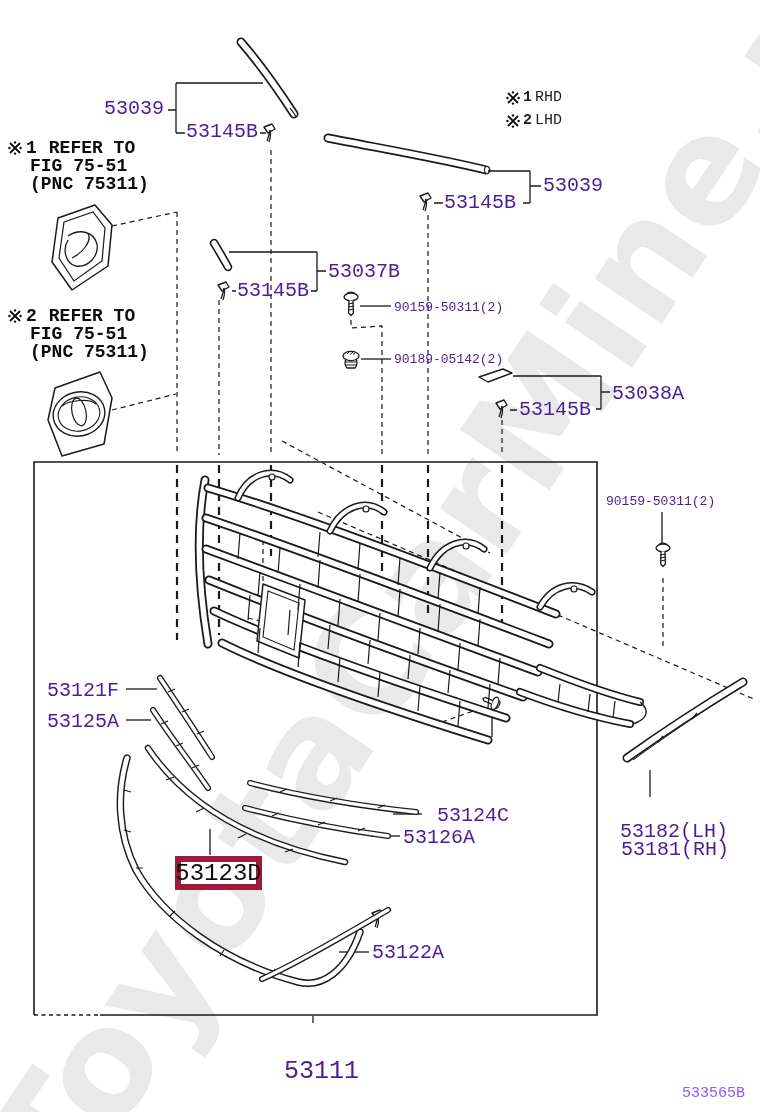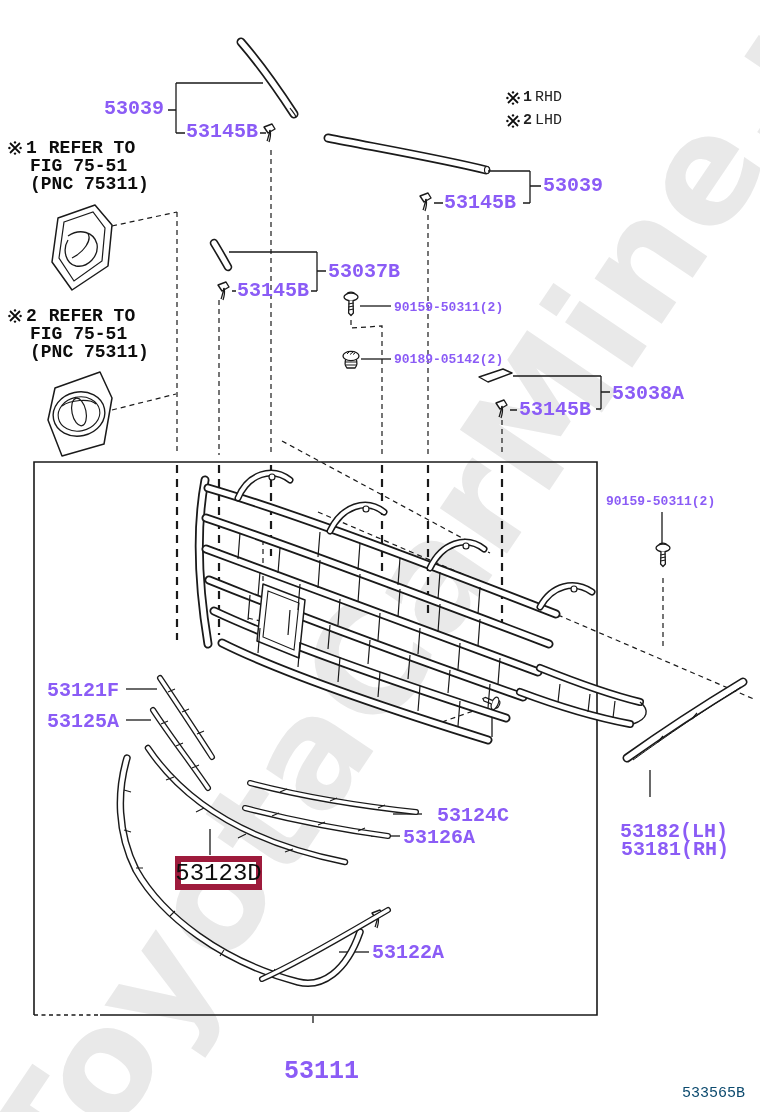--- a/index.html
+++ b/index.html
@@ -3,37 +3,37 @@
 <meta charset="utf-8">
 <style>
   html,body{margin:0;padding:0;background:#ffffff;}
   #stage{position:relative;width:760px;height:1112px;overflow:hidden;background:#fff;
          font-family:"Liberation Mono","DejaVu Sans Mono",monospace;}
   .watermark{position:absolute;left:-290px;top:515px;width:1400px;height:160px;
              text-align:center;transform:rotate(-56deg);transform-origin:50% 50%;
              font-family:"DejaVu Sans",sans-serif;font-weight:bold;font-size:148px;
              letter-spacing:2px;color:#e9e9e9;white-space:nowrap;z-index:0;}
   svg.art{position:absolute;left:0;top:0;z-index:1;}
-  .plabel{position:absolute;z-index:2;color:#8b5cf6;font-weight:bold;font-size:20px;
+  .plabel{position:absolute;z-index:2;color:#4c1d95;font-weight:normal;font-size:20px;
           line-height:20px;white-space:nowrap;}
   .plabel.sm{font-size:13px;}
   .plabel.lg{font-size:25px;margin-top:36px;}
   .note{position:absolute;z-index:2;color:#222;font-size:15px;line-height:15px;
         font-weight:normal;display:flex;align-items:center;gap:3px;white-space:nowrap;}
   .note b{font-size:15px;}
   .refblock{position:absolute;z-index:2;color:#0d0d0d;font-weight:bold;font-size:18px;
             line-height:18px;white-space:nowrap;}
   .refblock .r1{display:flex;align-items:center;gap:4px;}
   .refblock .ind{margin-left:22px;}
   .refmark{width:14px;height:14px;display:inline-block;flex:0 0 auto;}
   .hlbox{position:absolute;z-index:2;left:175px;top:856px;width:75px;height:22px;
          border:6px solid #9e1b3c;background:#fff;display:flex;align-items:center;
          justify-content:center;font-weight:normal;font-size:24px;color:#0d0d0d;}
   .footer-code{position:absolute;z-index:2;left:682px;top:1085px;font-size:15px;
-               font-weight:normal;color:#0c4a6e;}
+               font-weight:normal;color:#8b5cf6;}
 </style>
 </head>
 <body>
 
 <div id="stage">
 
   <div class="watermark">ToyotaCarMine.ru</div>
 
   <svg class="art" width="760" height="1112" viewBox="0 0 760 1112">
     <defs>

